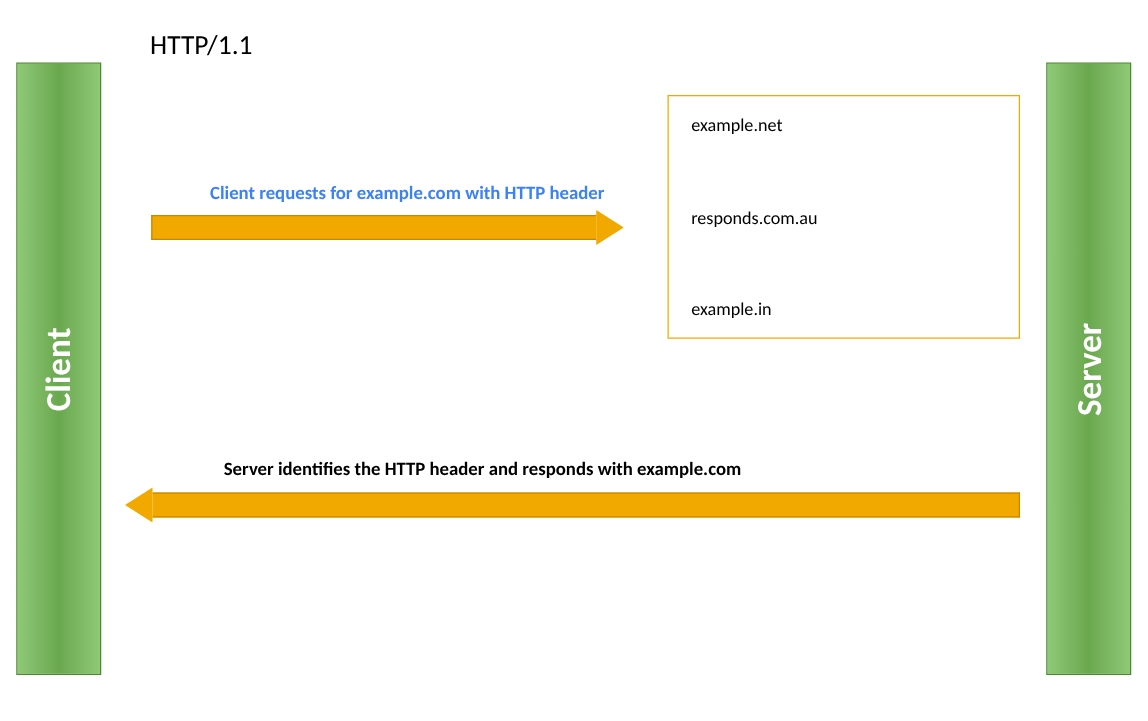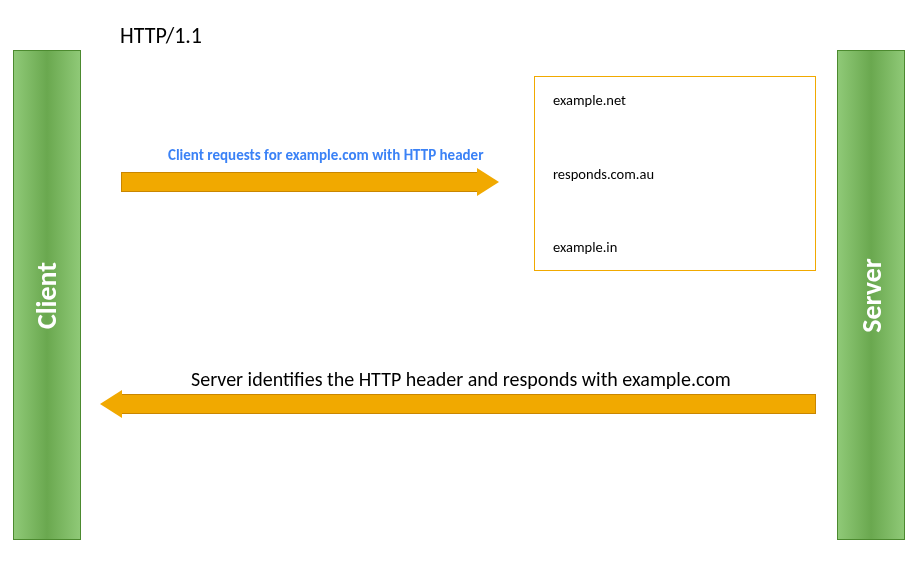--- a/index.html
+++ b/index.html
@@ -46,24 +46,24 @@
     left: 122px;
     top: 146px;
     font-size: 15px;
     font-weight: bold;
     color: #3b82f6;
     margin-left: 46px;
   }
 
   .response-label {
     position: absolute;
-    left: 191px;
+    left: 179px;
     top: 367px;
-    font-size: 20px;
-    font-weight: normal;
+    font-size: 15px;
+    font-weight: bold;
     color: #000;
   }
 
   .arrow-right {
     position: absolute;
     left: 121px;
     top: 168px;
     width: 380px;
     height: 28px;
   }

